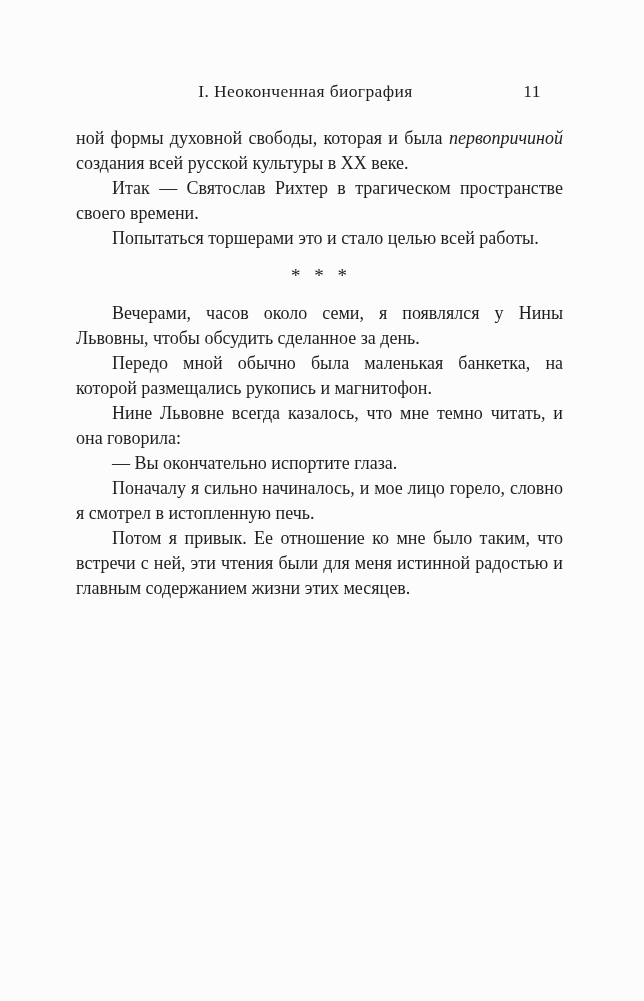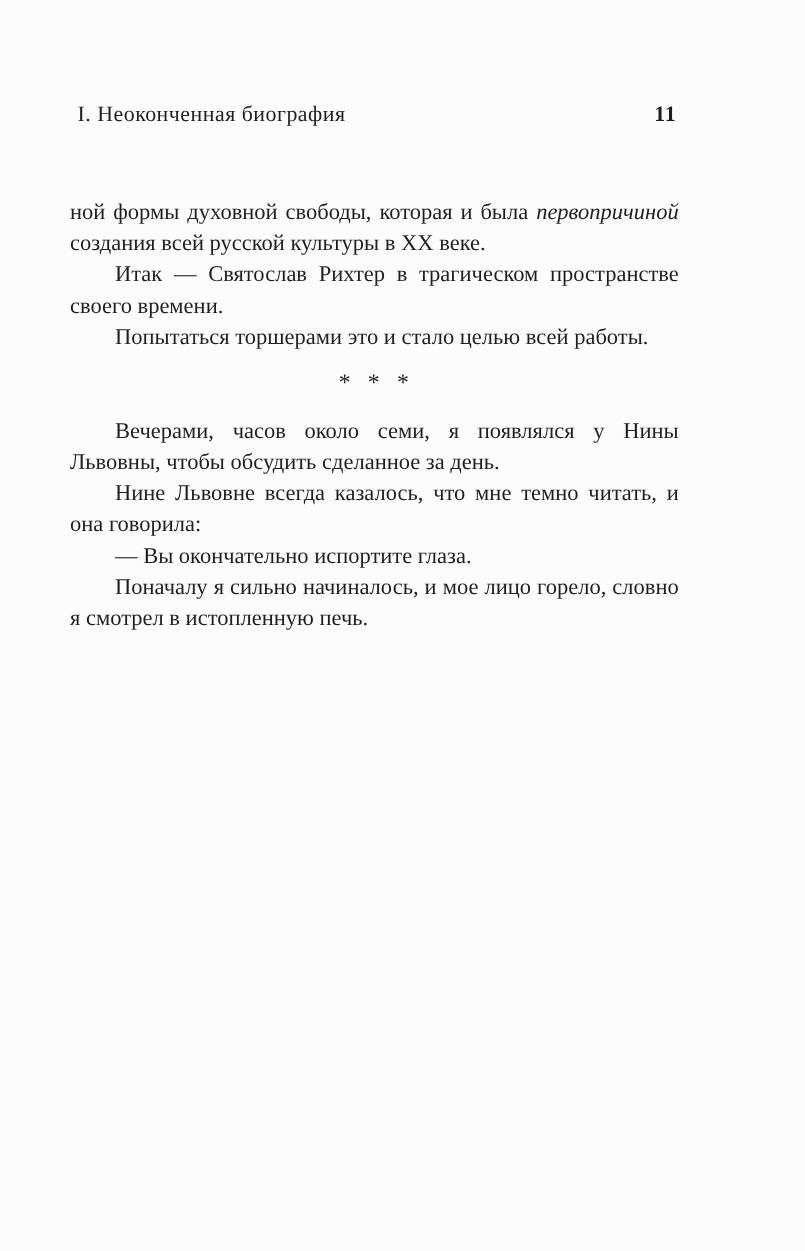--- a/index.html
+++ b/index.html
@@ -25,39 +25,39 @@
     top: 80px;
     width: 487px;
     height: 22px;
     font-size: 17.5px;
     line-height: 22px;
   }
   .chapter-title {
     position: absolute;
     left: 0;
     right: 0;
+    text-align: center;
     letter-spacing: 0.4px;
     white-space: nowrap;
   }
   .page-number {
     position: absolute;
     right: 8px;
     top: 0;
-    font-weight: bold;
+    font-weight: normal;
     letter-spacing: 0.5px;
   }
   .body-text {
     position: absolute;
-    left: 56px;
+    left: 76px;
     top: 126px;
     width: 487px;
     font-size: 18px;
     line-height: 25px;
     text-align: justify;
-    margin-top: 31px;
   }
   .para {
     margin: 0;
     padding: 0;
   }
   .para.indent {
     text-indent: 36px;
   }
   .italic {
     font-style: italic;
@@ -82,18 +82,20 @@
     <div class="page-number">11</div>
   </div>
 
   <div class="body-text">
 
   <p class="para"><span>ной формы духовной свободы, которая и была </span><span class="italic">первопричиной</span><span> создания всей русской культуры в XX веке.</span></p>
       <p class="para indent"><span>Итак — Святослав Рихтер в трагическом пространстве своего времени.</span></p>
       <p class="para indent"><span>Попытаться торшерами это и стало целью всей работы.</span></p>
       <div class="divider">* * *</div>
       <p class="para indent"><span>Вечерами, часов около семи, я появлялся у Нины Львовны, чтобы обсудить сделанное за день.</span></p>
+      <p class="para indent"><span>Передо мной обычно была маленькая банкетка, на которой размещались рукопись и магнитофон.</span></p>
       <p class="para indent"><span>Нине Львовне всегда казалось, что мне темно читать, и она говорила:</span></p>
       <p class="para indent"><span>— Вы окончательно испортите глаза.</span></p>
       <p class="para indent"><span>Поначалу я сильно начиналось, и мое лицо горело, словно я смотрел в истопленную печь.</span></p>
+      <p class="para indent"><span>Потом я привык. Ее отношение ко мне было таким, что встречи с ней, эти чтения были для меня истинной радостью и главным содержанием жизни этих месяцев.</span></p>
     </div>
 
 </div>
 
 </body></html>

